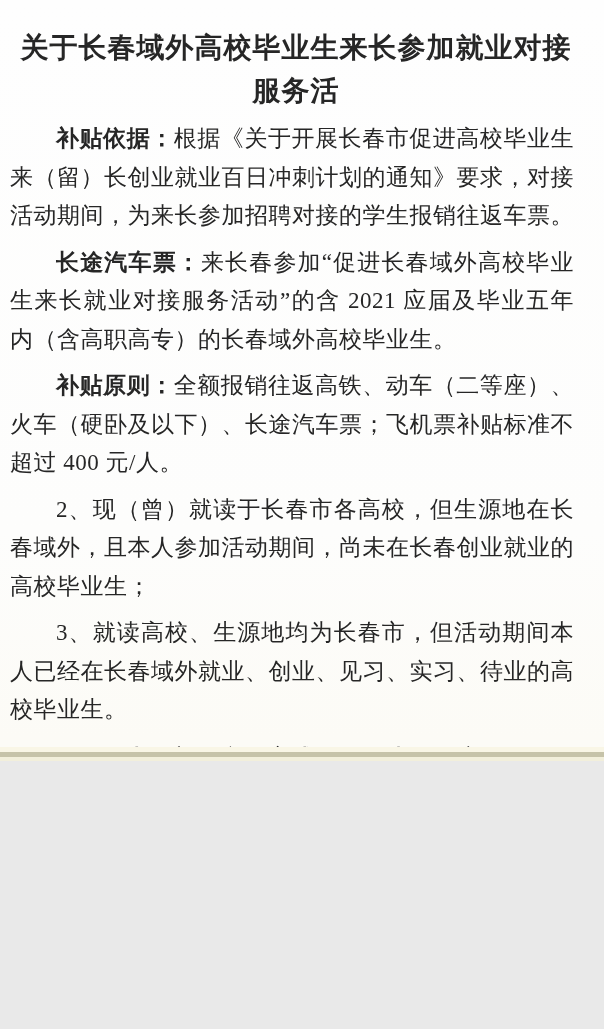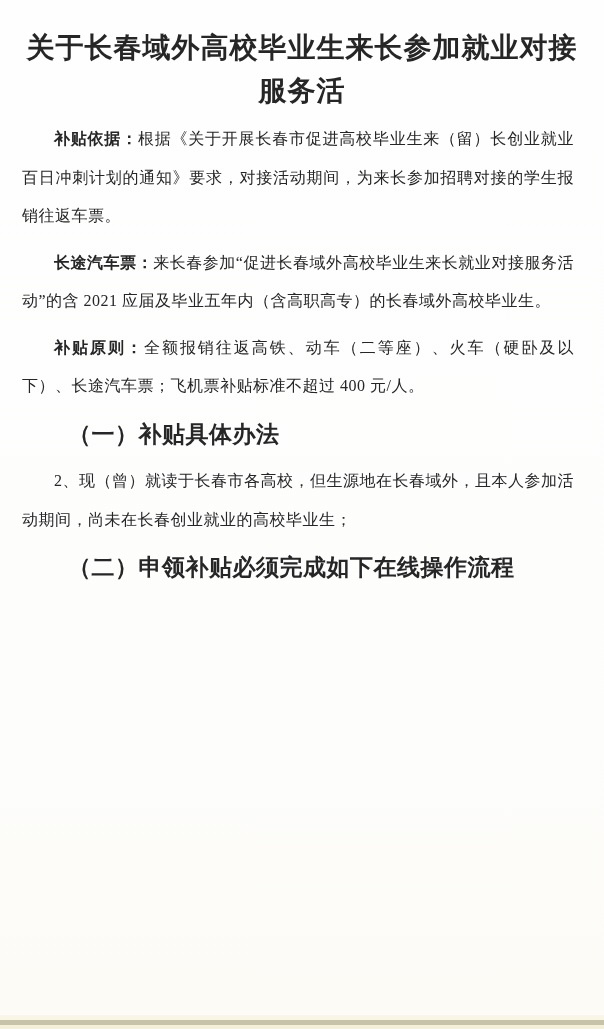--- a/index.html
+++ b/index.html
@@ -3,41 +3,41 @@
 <meta charset="utf-8">
 <style>
   html, body {
     margin: 0;
     padding: 0;
     background: #e9e9e9;
   }
   .page {
     position: relative;
     width: 604px;
-    height: 1029px;
+    height: 761px;
     margin: 0 auto;
     background: linear-gradient(180deg, #fefefe 0%, #fdfdfc 70%, #fcfbf6 97%);
     overflow: hidden;
     font-family: "Liberation Serif", "DejaVu Serif", serif;
     color: #262626;
     box-sizing: border-box;
-    padding: 26px 22px 0 22px;
+    padding: 26px 22px 0 10px;
   }
   .doc-title {
     margin: 0 0 6px 0;
     text-align: center;
     font-size: 28px;
     line-height: 43px;
     font-weight: 700;
     letter-spacing: 1px;
   }
   .doc-title .tline { display: block; }
   .para {
     margin: 8px 8px 0 0;
-    font-size: 16px;
+    font-size: 23px;
     line-height: 38.5px;
     text-align: justify;
     text-indent: 2em;
     letter-spacing: 0.5px;
   }
   .para b { font-weight: 700; }
   .heading {
     margin: 10px 0 0 0;
     font-size: 23px;
     line-height: 38.5px;
@@ -64,26 +64,26 @@
   <h1 class="doc-title">
     <span class="tline">关于长春域外高校毕业生来长参加就业对接服务活</span>
   </h1>
 
   <p class="para"><b>补贴依据：</b><span>根据《关于开展长春市促进高校毕业生来（留）长创业就业百日冲刺计划的通知》要求，对接活动期间，为来长参加招聘对接的学生报销往返车票。</span></p>
 
   <p class="para"><b>长途汽车票：</b><span>来长春参加“促进长春域外高校毕业生来长就业对接服务活动”的含 2021 应届及毕业五年内（含高职高专）的长春域外高校毕业生。</span></p>
 
   <p class="para"><b>补贴原则：</b><span>全额报销往返高铁、动车（二等座）、火车（硬卧及以下）、长途汽车票；飞机票补贴标准不超过 400 元/人。</span></p>
 
-  <p class="heading">（一）补贴具体办法</p>
 
 
 
   <p class="para">2、现（曾）就读于长春市各高校，但生源地在长春域外，且本人参加活动期间，尚未在长春创业就业的高校毕业生；</p>
 
+  <p class="para">3、就读高校、生源地均为长春市，但活动期间本人已经在长春域外就业、创业、见习、实习、待业的高校毕业生。</p>
 
   <p class="heading">（二）申领补贴必须完成如下在线操作流程</p>
 
   <div class="footer-bands">
     <div class="band-cream-top" style="background: rgb(249, 246, 230);"></div>
     <div class="band-olive-line" style="background: rgb(198, 195, 169);"></div>
     <div class="band-cream-bottom" style="background: rgb(242, 239, 219);"></div>
   </div>
 
 </div>

